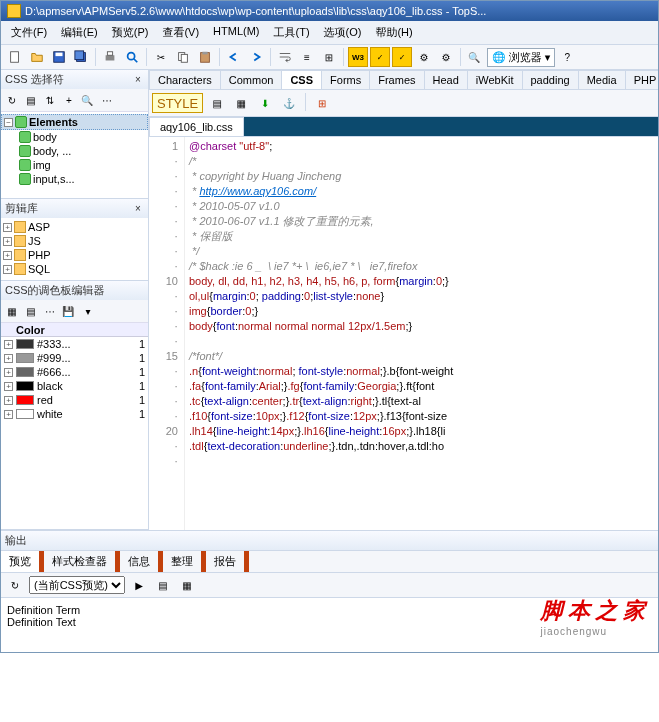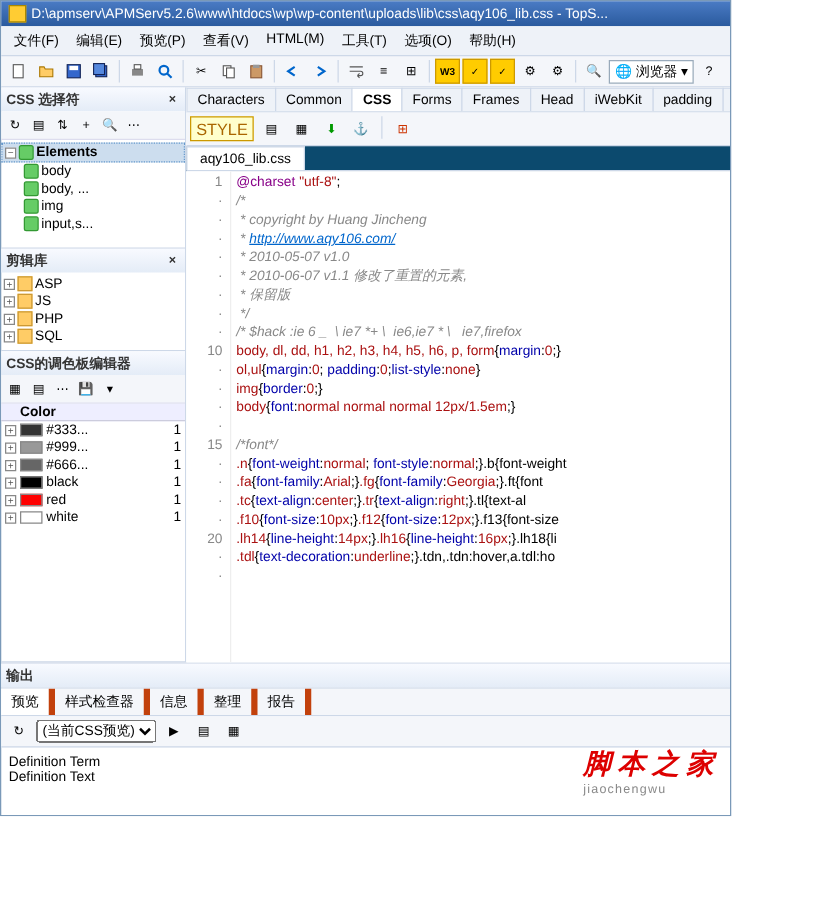--- a/index.html
+++ b/index.html
@@ -9,21 +9,21 @@
 .titlebar .ticon{width:14px;height:14px;background:#fc3;border:1px solid #a80}
 .menubar{background:#eef2f8;padding:2px 4px;display:flex;gap:2px}
 .menubar span{padding:2px 6px;cursor:default}
 .toolbar{background:#f4f6fa;border-top:1px solid #cdd8e8;border-bottom:1px solid #cdd8e8;padding:2px 4px;display:flex;align-items:center;gap:2px;flex-wrap:nowrap;overflow:hidden}
 .tbtn{width:20px;height:20px;border:1px solid transparent;display:flex;align-items:center;justify-content:center;font-size:10px}
 .sep{width:1px;height:18px;background:#cdd8e8;margin:0 2px}
 .tbtn svg{width:14px;height:14px}
 .split{display:flex;height:460px}
 .left{width:148px;border-right:1px solid #cdd8e8;display:flex;flex-direction:column}
 .panel{border-bottom:1px solid #cdd8e8}
-.phead{background:linear-gradient(#f8faff,#e4ecf7);padding:2px 4px;display:flex;align-items:flex-end;justify-content:space-between;font-weight:bold;color:#333}
+.phead{background:linear-gradient(#f8faff,#e4ecf7);padding:2px 4px;display:flex;align-items:flex-end;justify-content:space-between;font-weight:normal;color:#333}
 .phead .x{width:12px;height:12px;font-size:10px;text-align:center;line-height:10px;cursor:pointer}
 .pbar{background:#f4f6fa;padding:2px;display:flex;gap:1px;border-bottom:1px solid #dde}
 .pbar .tbtn{width:18px;height:18px}
 .tree{padding:2px 0;font-size:11px;overflow:hidden}
 .trow{display:flex;align-items:center;padding:1px 2px;gap:2px;white-space:nowrap}
 .exp{width:9px;height:9px;border:1px solid #888;font-size:8px;line-height:7px;text-align:center;color:#555;background:#fff}
 .nicon{width:12px;height:12px;flex-shrink:0}
 .folder{background:#fc6;border:1px solid #c93}
 .elem{background:#6c6;border:1px solid #393;border-radius:2px}
 .sel{background:#cde;border:1px dotted #69c}
@@ -53,21 +53,21 @@
 .out .phead{border-bottom:1px solid #cdd8e8}
 .otabs{display:flex;background:#f4f6fa;border-bottom:1px solid #cdd8e8}
 .otabs span{padding:3px 8px;border-right:5px solid #c2410c;font-size:11px}
 .otabs .act{background:#fff}
 .obar{background:#f4f6fa;padding:2px 4px;display:flex;align-items:center;gap:4px;border-bottom:1px solid #cdd8e8}
 .obar select{font-size:11px;height:18px}
 .prev{padding:6px;font-family:"Times New Roman",serif;font-size:13px;height:54px}
 .wm{position:absolute;right:14px;bottom:16px;text-align:left;pointer-events:none}
 .wm .cn{color:#d00;font:italic bold 22px KaiTi,serif}
 .wm .en{color:#888;font-size:10px;letter-spacing:1px}
-.container{position:relative;width:585px}
+.container{position:relative;width:659px}
 .browser-combo{display:flex;align-items:center;border:1px solid #9ab;padding:1px 4px;gap:3px;background:#fff}
 </style>
 </head>
 <body>
 <div class="container">
 
 <div class="win">
 <div class="titlebar">
 <span class="ticon"></span>
 <span>D:\apmserv\APMServ5.2.6\www\htdocs\wp\wp-content\uploads\lib\css\aqy106_lib.css - TopS...</span>

